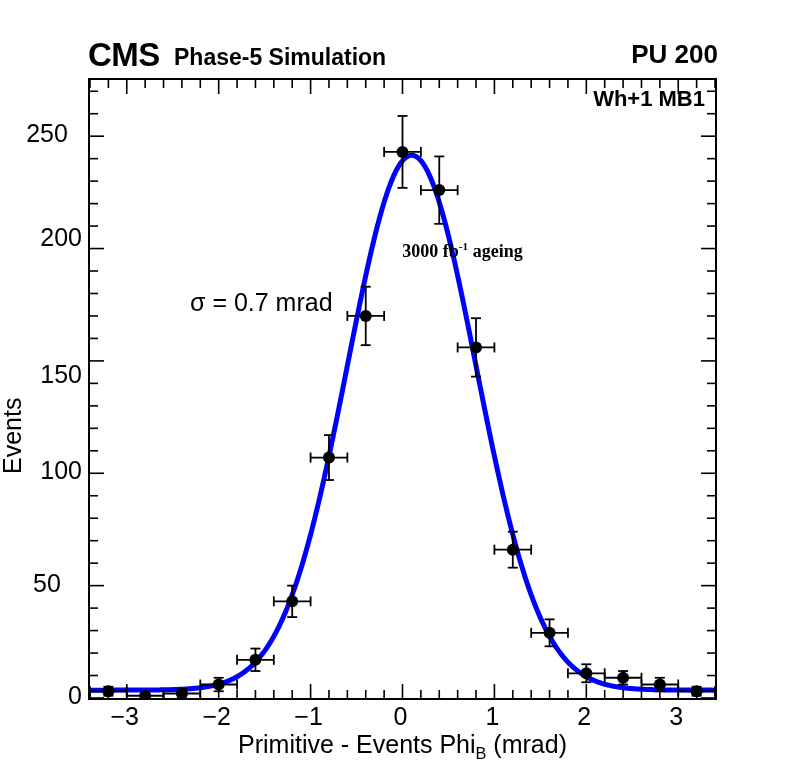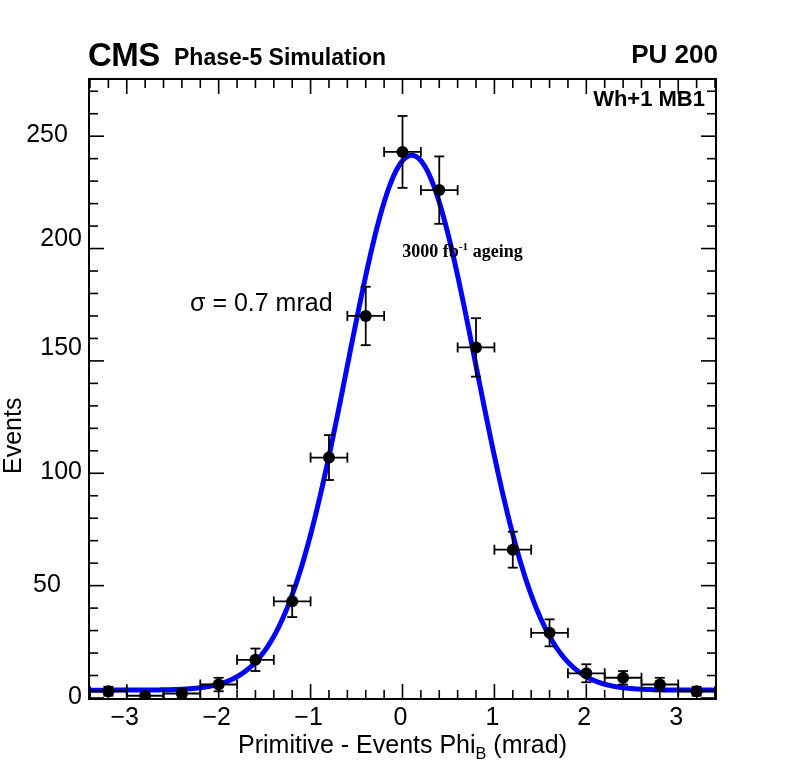--- a/index.html
+++ b/index.html
@@ -60,21 +60,21 @@
 </div>
 
 <div id="ylabel">
   <span id="ylabel-inner">Events</span>
 </div>
 
 <div id="ytick-wrap">
     <div class="ytick-label" style="top: 618px;">0</div>
     <div class="ytick-label" style="top: 505.636px; text-align: center;">50</div>
     <div class="ytick-label" style="top: 393.273px;">100</div>
-    <div class="ytick-label" style="top: 269px;">150</div>
+    <div class="ytick-label" style="top: 297px;">150</div>
     <div class="ytick-label" style="top: 160px;">200</div>
     <div class="ytick-label" style="top: 56.1818px; text-align: center;">250</div>
   </div>
 <div id="xtick-wrap">
     <div class="xtick-label" style="left: 36.7647px;">−3</div>
     <div class="xtick-label" style="left: 128.676px;">−2</div>
     <div class="xtick-label" style="left: 220.588px;">−1</div>
     <div class="xtick-label" style="left: 312.5px;">0</div>
     <div class="xtick-label" style="left: 404.412px;">1</div>
     <div class="xtick-label" style="left: 496.324px;">2</div>

